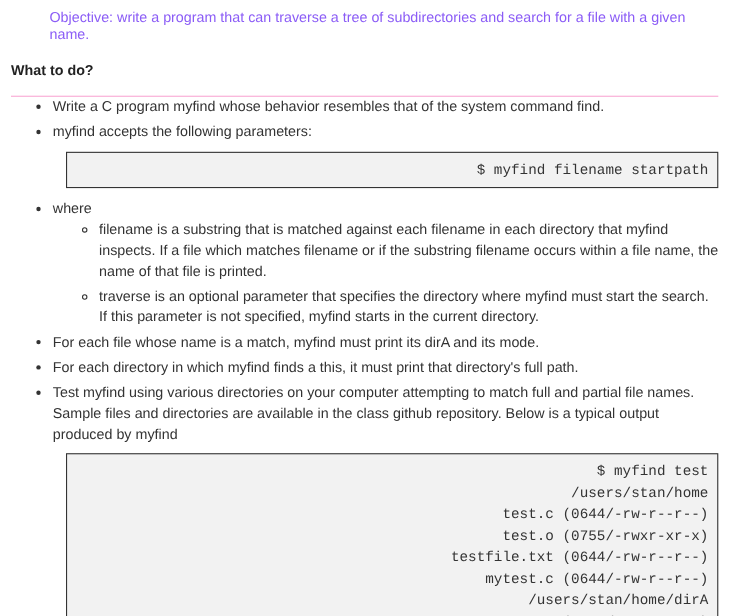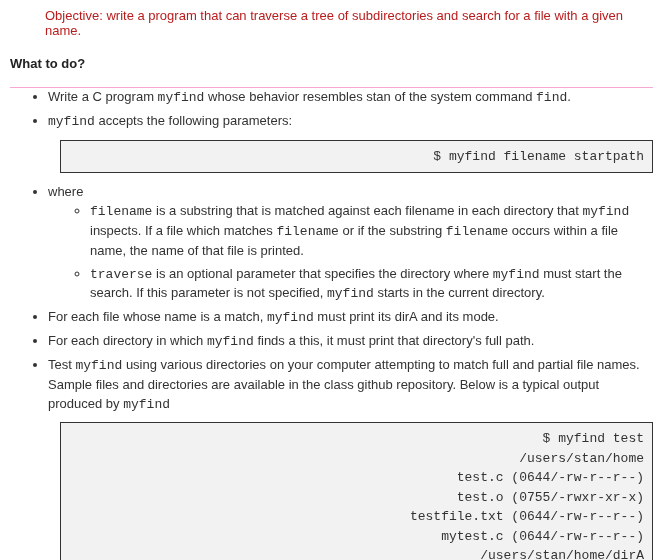--- a/index.html
+++ b/index.html
@@ -6,42 +6,42 @@
     font-family: 'Segoe UI', Arial, sans-serif;
     font-size: 13px;
     color: #333;
     margin: 0;
     padding: 8px 10px 20px 10px;
     width: 643px;
     background: #fff;
   }
   .objective {
     margin: 0 0 18px 35px;
-    color: #b91c1c;
+    color: #8b5cf6;
   }
   .section-header {
     font-weight: bold;
     color: #222;
     border-bottom: 1px solid #f9a8d4;
     padding-bottom: 16px;
   }
   ul {
     margin: 0;
     padding-left: 38px;
   }
   ul ul {
     list-style-type: circle;
     padding-left: 42px;
   }
   li {
     margin-bottom: 4px;
     line-height: 1.45;
   }
   code.inline {
-    font-family: Liberation Mono, monospace;
+    font-family: Liberation Sans, sans-serif;
     font-size: 13px;
     margin-top: 40px;
   }
   .codebox {
     border: 1px solid #333;
     background: #f2f2f2;
     font-family: 'Courier New', monospace;
     font-size: 13px;
     padding: 6px 8px;
     margin: 8px 0 10px 50px;
@@ -54,21 +54,21 @@
 </style>
 </head>
 <body>
 
 <div class="objective">Objective: write a program that can traverse a tree of subdirectories and search for a file with a given name.</div>
 
 <div class="section-header">What to do?</div>
 
 <ul>
   <li>
-    <span>Write a C program </span><code class="inline">myfind</code><span> whose behavior resembles stan of the system command </span><code class="inline">find</code><span>.</span>
+    <span>Write a C program </span><code class="inline">myfind</code><span> whose behavior resembles that of the system command </span><code class="inline">find</code><span>.</span>
   </li>
   <li>
     <code class="inline">myfind</code><span> accepts the following parameters:</span>
   </li>
 </ul>
 
 <div class="codebox">$ myfind filename startpath</div>
 
 <ul>
   <li>

